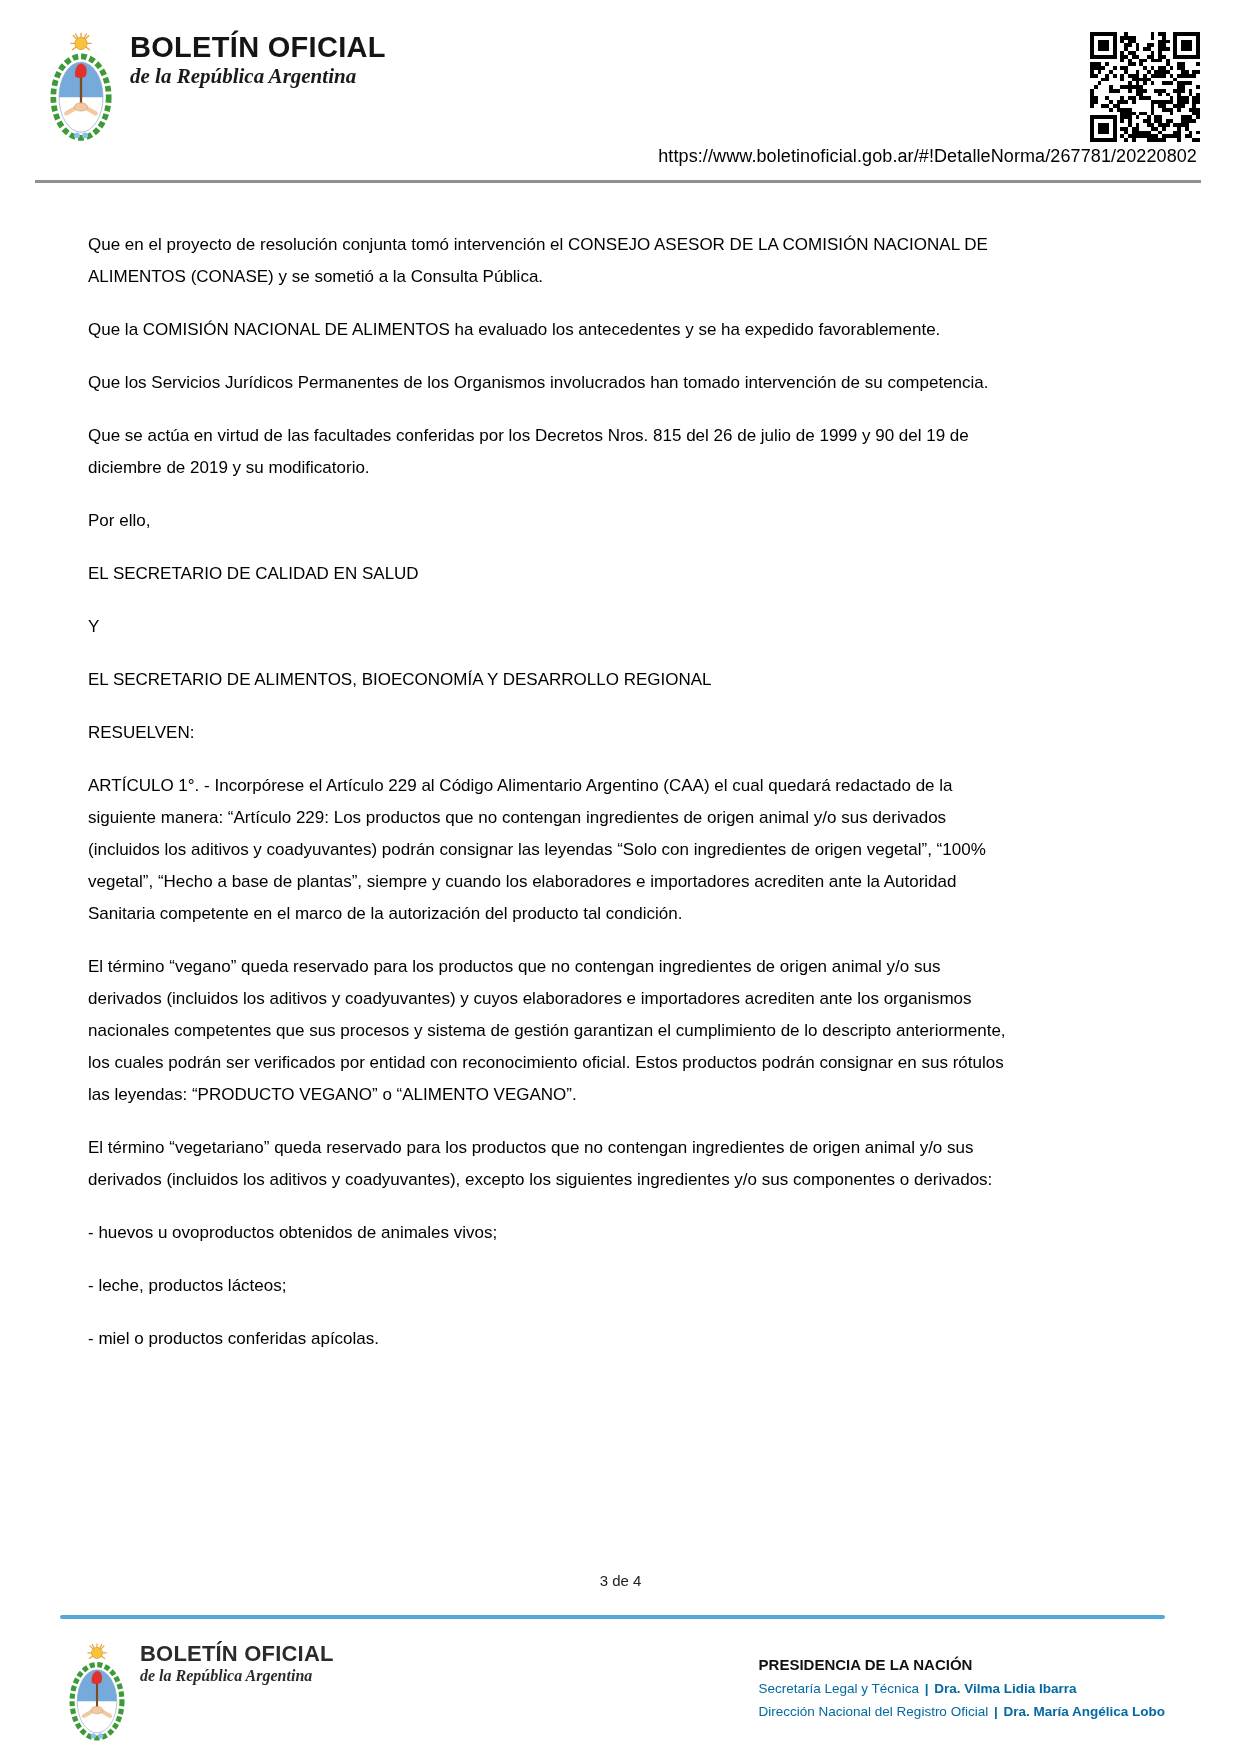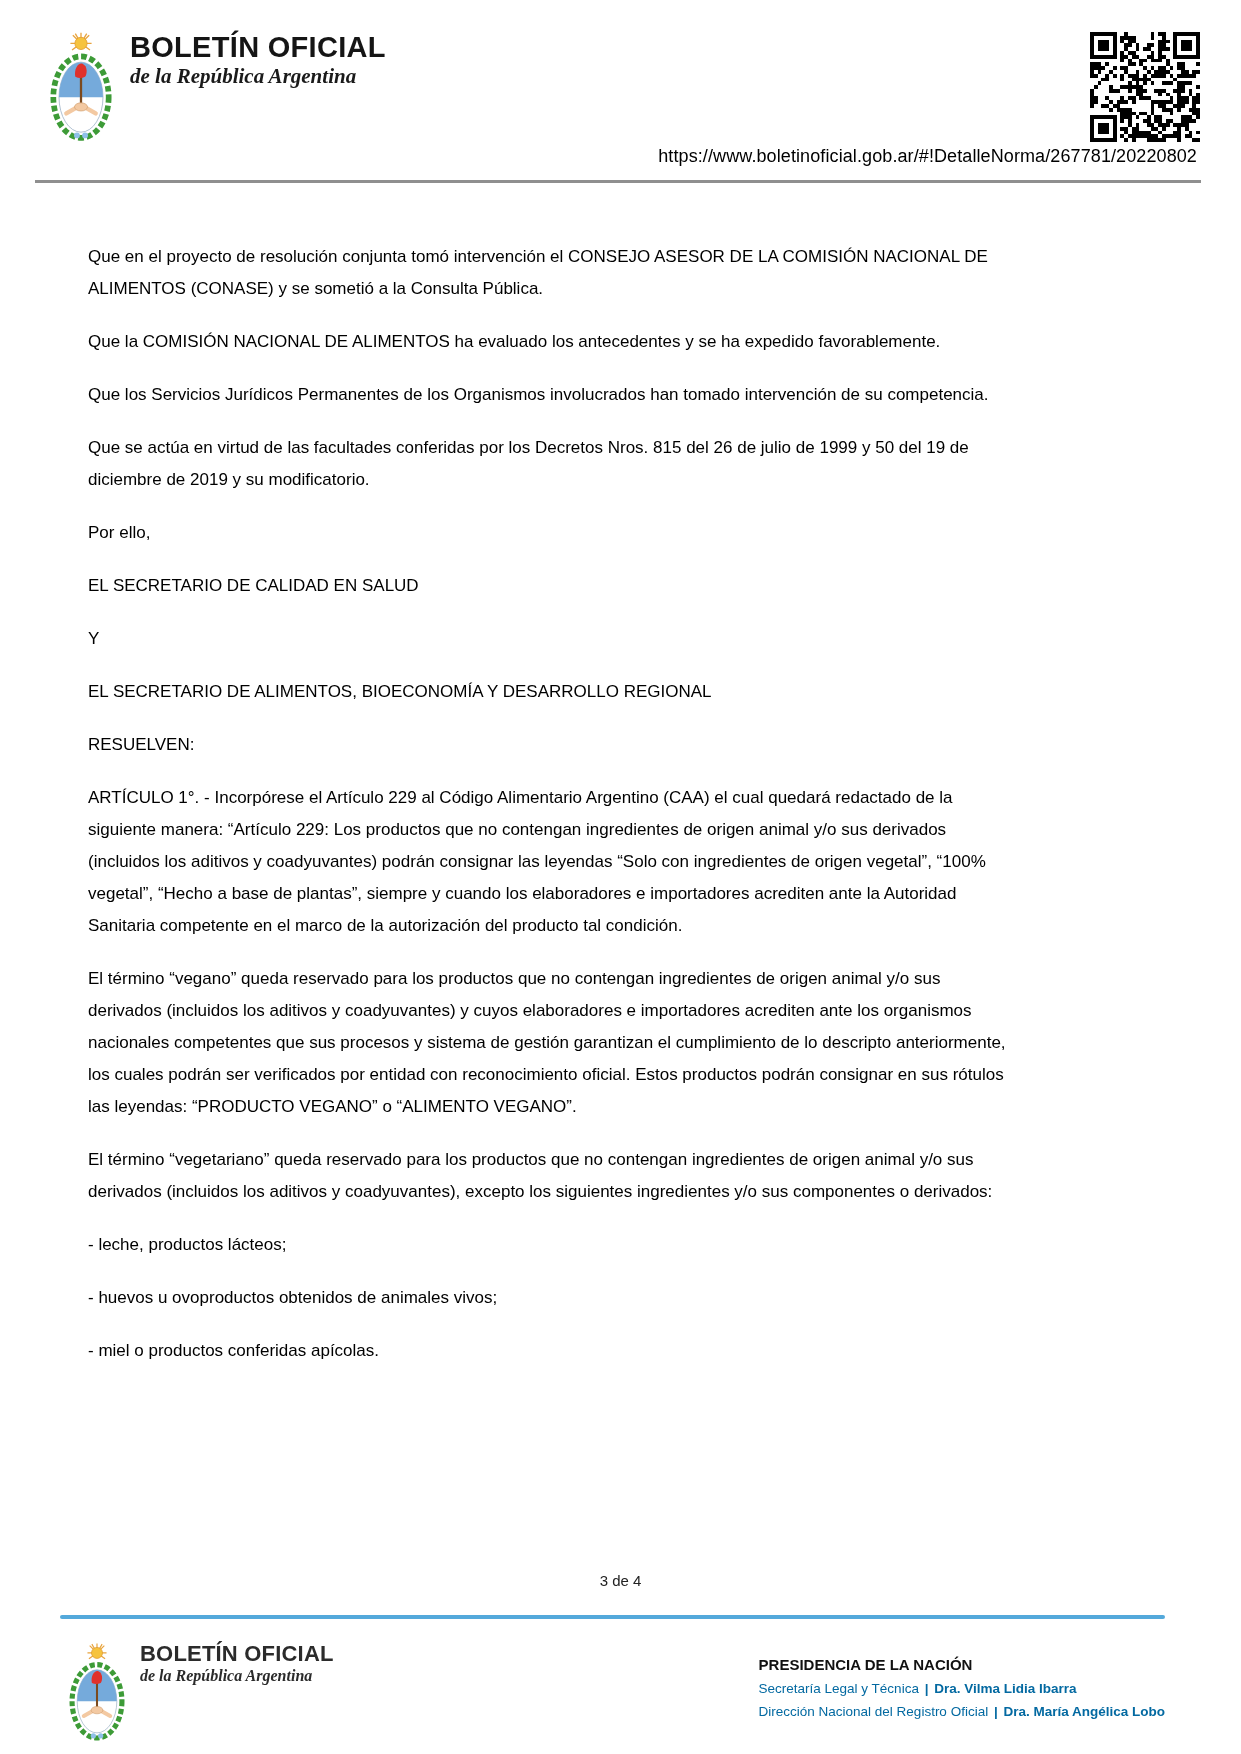--- a/index.html
+++ b/index.html
@@ -19,21 +19,21 @@
   .brand--header .arms{width:74px;height:114px;}
   .brand-text{display:flex;flex-direction:column;justify-content:center;}
   .brand--header .brand-title{font-size:29px;font-weight:bold;letter-spacing:.3px;color:#151515;line-height:1.05;}
   .brand--header .brand-subtitle{font-family:"Liberation Serif",serif;font-style:italic;font-weight:bold;font-size:21px;color:#1a1a1a;margin-top:2px;}
   .qr{position:absolute;right:41px;top:32px;width:110px;height:110px;}
   .qr svg{width:100%;height:100%;display:block;}
   .url{position:absolute;right:44px;top:146px;font-size:18px;letter-spacing:.1px;color:#000;text-decoration:none;}
   .rule-top{position:absolute;left:35px;top:180px;width:1166px;height:3px;background:#8f8f8f;}
   
   .doc{position:absolute;left:88px;top:229px;width:926px;}
-  .doc p{margin:12px 0 21px 0;font-size:17px;line-height:32px;}
+  .doc p{margin:0 0 21px 0;font-size:17px;line-height:32px;}
   
   .page-num{position:absolute;left:0;top:1572px;width:100%;text-align:center;font-size:15px;color:#222;}
   .rule-footer{position:absolute;left:60px;top:1615px;width:1105px;height:4px;background:#54a9db;border-radius:2px;}
   .brand--footer{left:64px;top:1642px;gap:10px;}
   .brand--footer .arms{width:66px;height:104px;}
   .brand--footer .brand-title{font-size:22px;font-weight:bold;letter-spacing:.2px;color:#2b2b2b;line-height:1.05;}
   .brand--footer .brand-subtitle{font-family:"Liberation Serif",serif;font-style:italic;font-weight:bold;font-size:16px;color:#2b2b2b;margin-top:2px;}
   .credits{position:absolute;right:76px;top:1656px;text-align:left;}
   .credits-title{font-size:15px;font-weight:bold;color:#111;}
   .credit-line{font-size:13.5px;margin-top:8px;color:#0369a1;}
@@ -413,31 +413,31 @@
   </div>
 
   <a class="url" href="#">https://www.boletinoficial.gob.ar/#!DetalleNorma/267781/20220802</a>
 
   <div class="rule-top"></div>
 
   <main class="doc">
     <p>Que en el proyecto de resolución conjunta tomó intervención el CONSEJO ASESOR DE LA COMISIÓN NACIONAL DE ALIMENTOS (CONASE) y se sometió a la Consulta Pública.</p>
     <p>Que la COMISIÓN NACIONAL DE ALIMENTOS ha evaluado los antecedentes y se ha expedido favorablemente.</p>
     <p>Que los Servicios Jurídicos Permanentes de los Organismos involucrados han tomado intervención de su competencia.</p>
-    <p>Que se actúa en virtud de las facultades conferidas por los Decretos Nros. 815 del 26 de julio de 1999 y 50 del 19 de diciembre de 2019 y su modificatorio.</p>
+    <p>Que se actúa en virtud de las facultades conferidas por los Decretos Nros. 815 del 26 de julio de 1999 y 90 del 19 de diciembre de 2019 y su modificatorio.</p>
     <p>Por ello,</p>
     <p>EL SECRETARIO DE CALIDAD EN SALUD</p>
     <p>Y</p>
     <p>EL SECRETARIO DE ALIMENTOS, BIOECONOMÍA Y DESARROLLO REGIONAL</p>
     <p>RESUELVEN:</p>
     <p>ARTÍCULO 1°. - Incorpórese el Artículo 229 al Código Alimentario Argentino (CAA) el cual quedará redactado de la siguiente manera: “Artículo 229: Los productos que no contengan ingredientes de origen animal y/o sus derivados (incluidos los aditivos y coadyuvantes) podrán consignar las leyendas “Solo con ingredientes de origen vegetal”, “100% vegetal”, “Hecho a base de plantas”, siempre y cuando los elaboradores e importadores acrediten ante la Autoridad Sanitaria competente en el marco de la autorización del producto tal condición.</p>
     <p>El término “vegano” queda reservado para los productos que no contengan ingredientes de origen animal y/o sus derivados (incluidos los aditivos y coadyuvantes) y cuyos elaboradores e importadores acrediten ante los organismos nacionales competentes que sus procesos y sistema de gestión garantizan el cumplimiento de lo descripto anteriormente, los cuales podrán ser verificados por entidad con reconocimiento oficial. Estos productos podrán consignar en sus rótulos las leyendas: “PRODUCTO VEGANO” o “ALIMENTO VEGANO”.</p>
     <p>El término “vegetariano” queda reservado para los productos que no contengan ingredientes de origen animal y/o sus derivados (incluidos los aditivos y coadyuvantes), excepto los siguientes ingredientes y/o sus componentes o derivados:</p>
+    <p>- huevos u ovoproductos obtenidos de animales vivos;</p>
     <p>- leche, productos lácteos;</p>
-    <p>- huevos u ovoproductos obtenidos de animales vivos;</p>
     <p>- miel o productos conferidas apícolas.</p>
   </main>
 
   <div class="page-num">3 de 4</div>
   <div class="rule-footer"></div>
 
   <div class="brand brand--footer">
     <svg class="arms" viewBox="0 0 90 140">
         <use href="#coa"></use>
       </svg>

